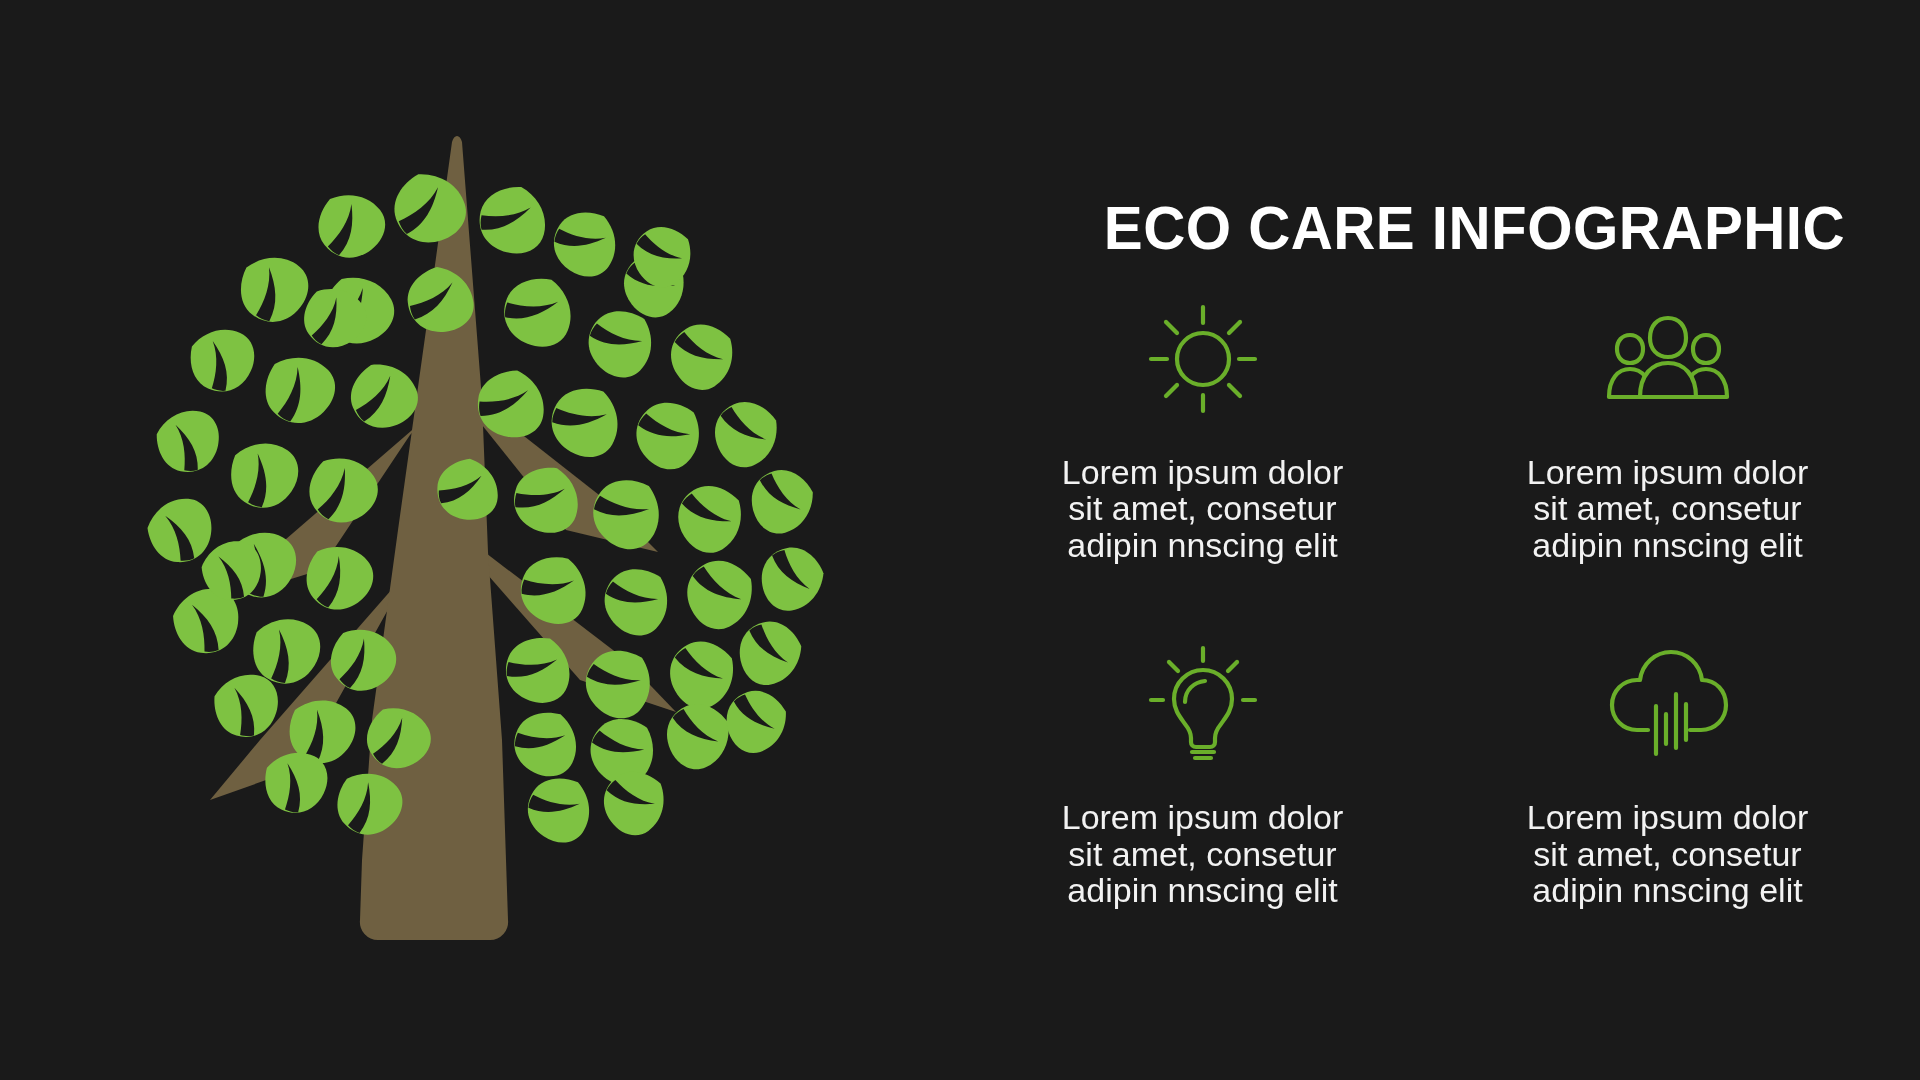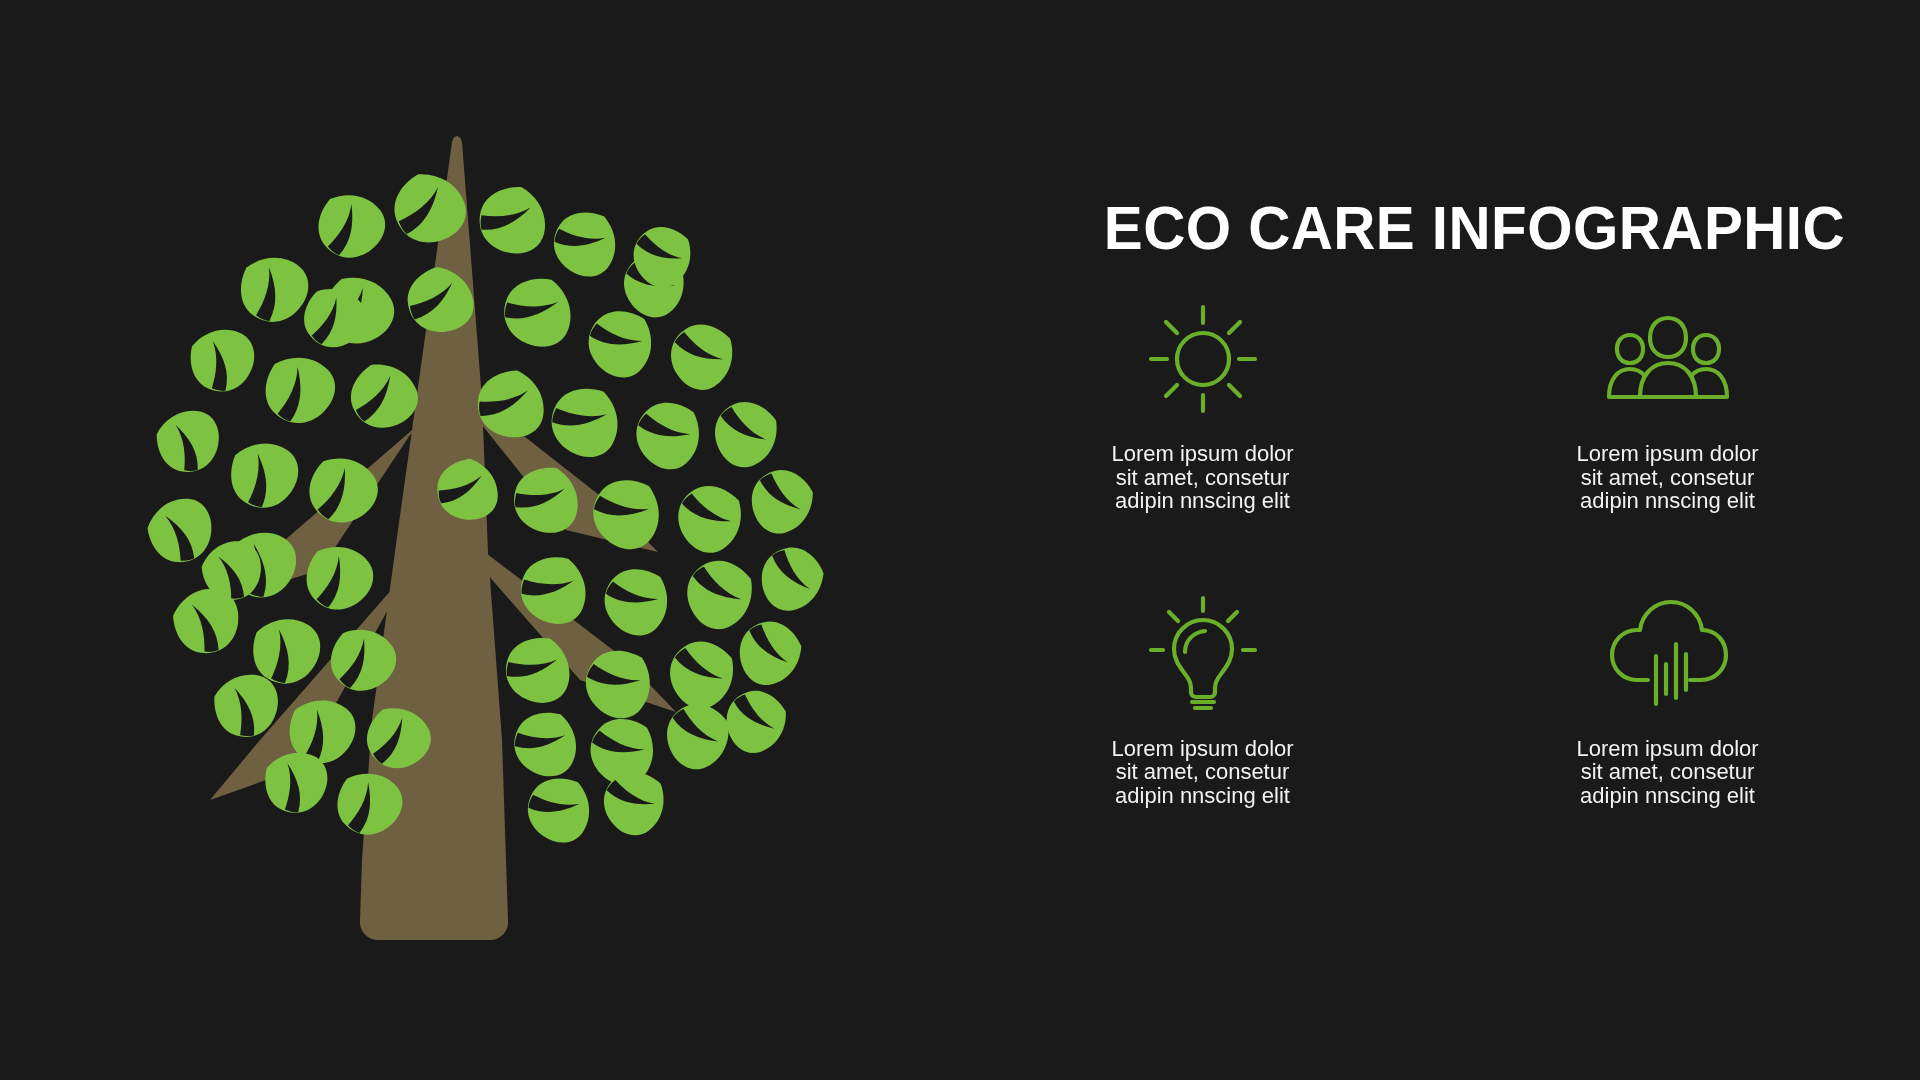--- a/index.html
+++ b/index.html
@@ -83,27 +83,27 @@
     display: flex;
     align-items: center;
     justify-content: center;
   }
   .feature-icon svg {
     display: block;
     overflow: visible;
   }
 
   .feature-text {
-    margin-top: 24px;
+    margin-top: 36px;
     width: 330px;
     text-align: center;
     color: #f2f2f2;
     font-family: "Liberation Sans", sans-serif;
     font-weight: 400;
-    font-size: 22px;
+    font-size: 34px;
     line-height: 1.07;
   }
   .feature-text .line {
     display: block;
     white-space: nowrap;
   }
 </style>
 </head>
 <body>
 

